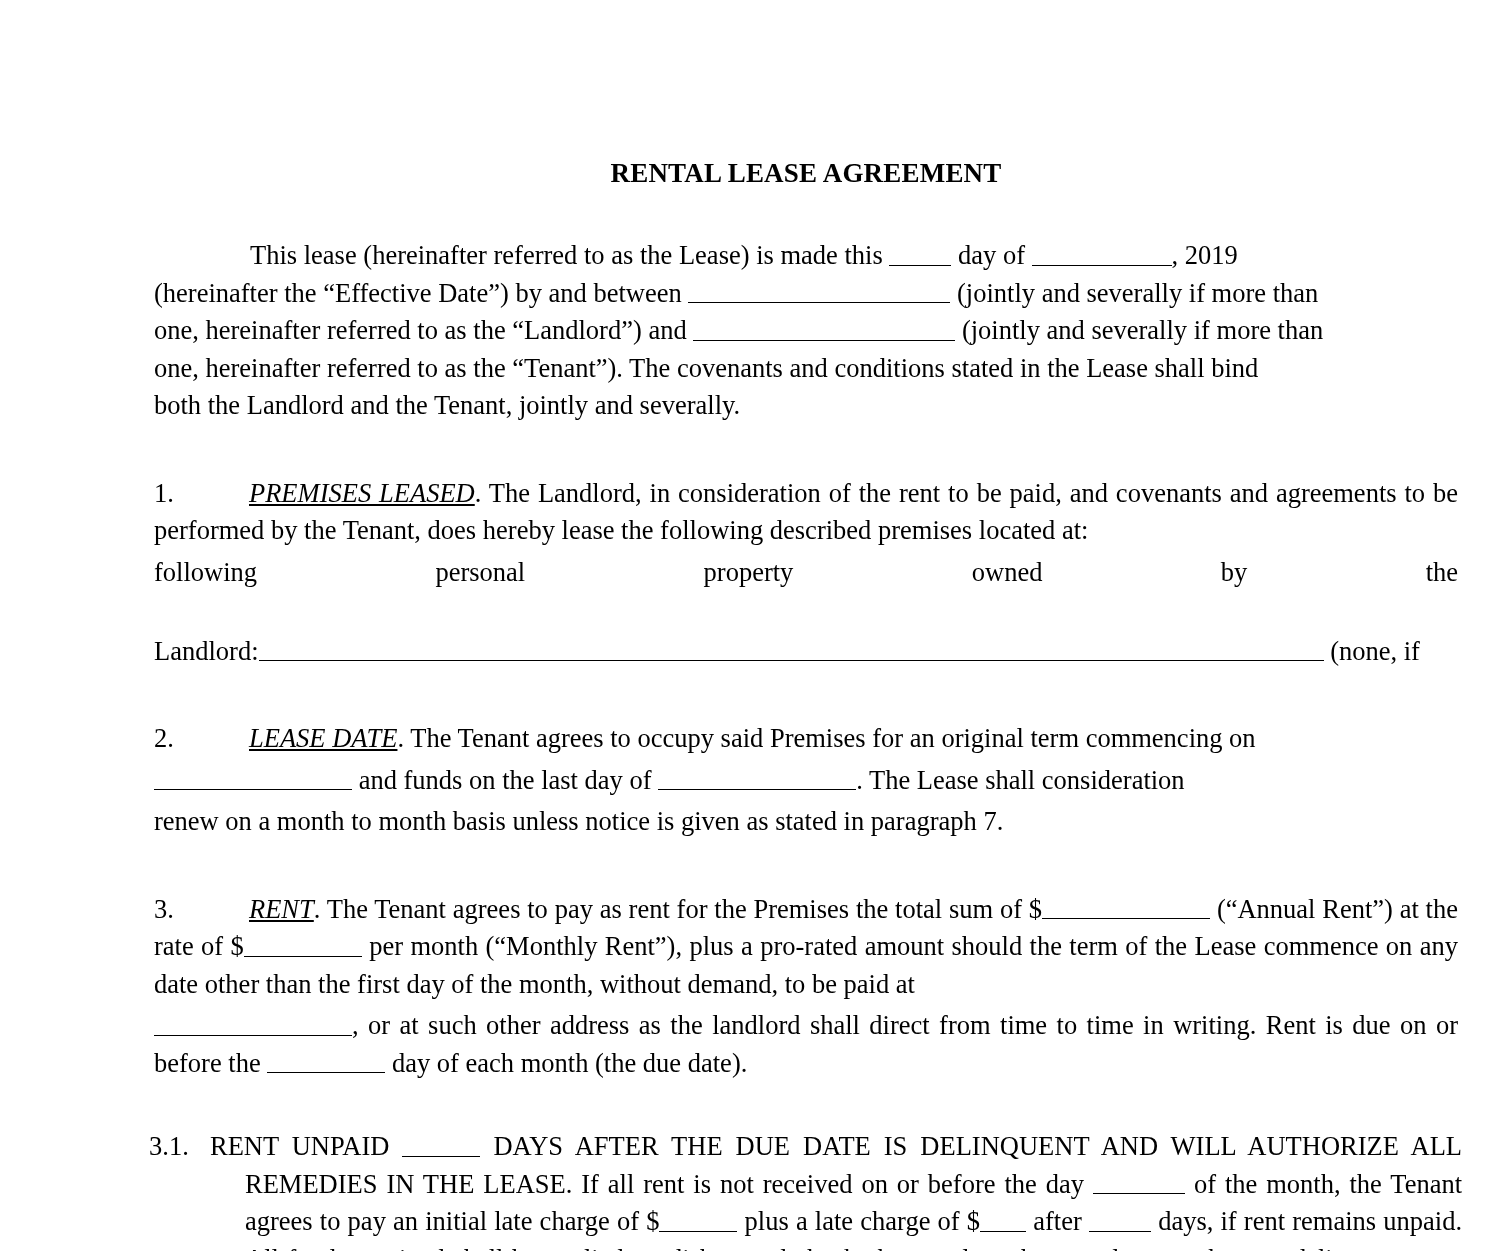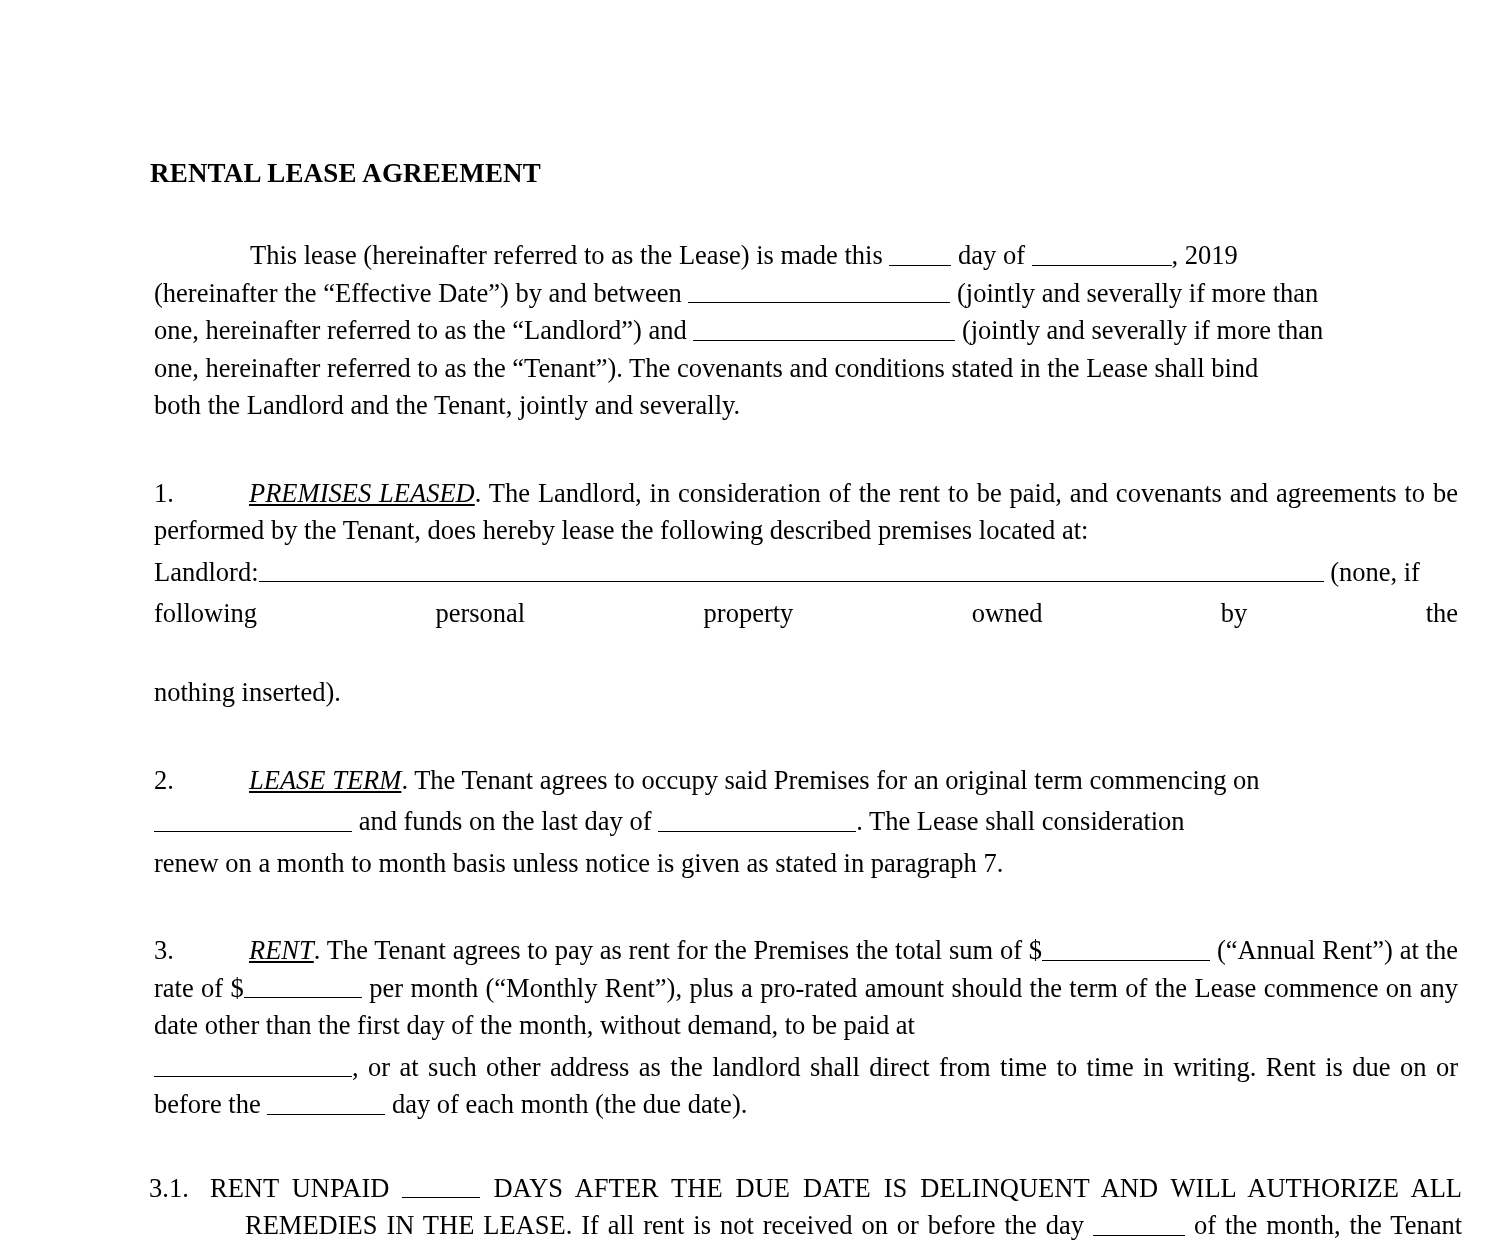--- a/index.html
+++ b/index.html
@@ -24,21 +24,21 @@
   }
   .content {
     position: absolute;
     left: 150px;
     top: 0;
     width: 1312px;
   }
   .doc-title {
     font-size: 27px;
     font-weight: bold;
-    text-align: left;
+    text-align: center;
     letter-spacing: 0.2px;
     margin: 0;
     padding-top: 160px;
     line-height: 1.0;
   }
   p.para {
     font-size: 26.5px;
     line-height: 37.5px;
     text-align: justify;
     text-justify: inter-word;
@@ -99,27 +99,26 @@
 
     <h1 class="doc-title">RENTAL LEASE AGREEMENT</h1>
 
     <div class="gap-lg"></div>
 
     <p class="para"><span class="indent-first"></span><span>This lease (hereinafter referred to as the Lease) is made this</span> <span class="blank b-xs"></span> <span>day of</span> <span class="blank b-ml"></span><span>, 2019</span><br><span>(hereinafter the “Effective Date”) by and between</span> <span class="blank b-xxl"></span> <span>(jointly and severally if more than</span><br><span>one, hereinafter referred to as the “Landlord”) and</span> <span class="blank b-xxl"></span> <span>(jointly and severally if more than</span><br><span>one, hereinafter referred to as the “Tenant”). The covenants and conditions stated in the Lease shall bind</span><br><span>both the Landlord and the Tenant, jointly and severally.</span></p>
 
     <div class="gap-md"></div>
 
     <p class="para"><span class="tab-num">1.</span><span class="uline">PREMISES LEASED</span><span>. The Landlord, in consideration of the rent to be paid, and covenants and agreements to be performed by the Tenant, does hereby lease the following described premises located at:</span></p>
+    <p class="para force-just"><span>following</span> <span>personal</span> <span>property</span> <span>owned</span> <span>by</span> <span>the</span></p>
     <p class="para"><span>Landlord:</span><span class="blank b-long"></span> <span>(none, if</span></p>
-    <p class="para force-just"><span>following</span> <span>personal</span> <span>property</span> <span>owned</span> <span>by</span> <span>the</span></p>
-    <p class="para">nothing inserted).</p>
 
     <div class="gap-md"></div>
 
-    <p class="para"><span class="tab-num">2.</span><span class="uline">LEASE TERM</span><span>. The Tenant agrees to occupy said Premises for an original term commencing on</span></p>
+    <p class="para"><span class="tab-num">2.</span><span class="uline">LEASE DATE</span><span>. The Tenant agrees to occupy said Premises for an original term commencing on</span></p>
     <p class="para"><span class="blank b-xl"></span> <span>and funds on the last day of</span> <span class="blank b-xl"></span><span>. The Lease shall consideration</span></p>
     <p class="para">renew on a month to month basis unless notice is given as stated in paragraph 7.</p>
 
     <div class="gap-md"></div>
 
     <p class="para"><span class="tab-num">3.</span><span class="uline">RENT</span><span>. The Tenant agrees to pay as rent for the Premises the total sum of $</span><span class="blank b-l"></span> <span>(“Annual Rent”) at the rate of $</span><span class="blank b-m"></span> <span>per month (“Monthly Rent”), plus a pro-rated amount should the term of the Lease commence on any date other than the first day of the month, without demand, to be paid at</span></p>
     <p class="para"><span class="blank b-xl"></span><span>, or at such other address as the landlord shall direct from time to time in writing. Rent is due on or before the</span> <span class="blank b-m"></span> <span>day of each month (the due date).</span></p>
 
     <div class="gap-md"></div>
 

